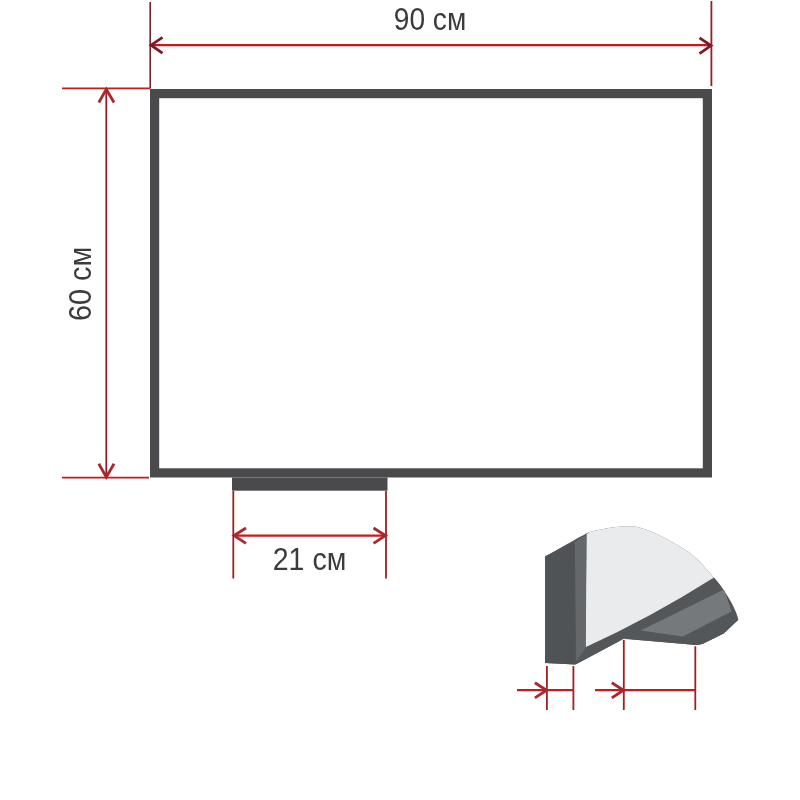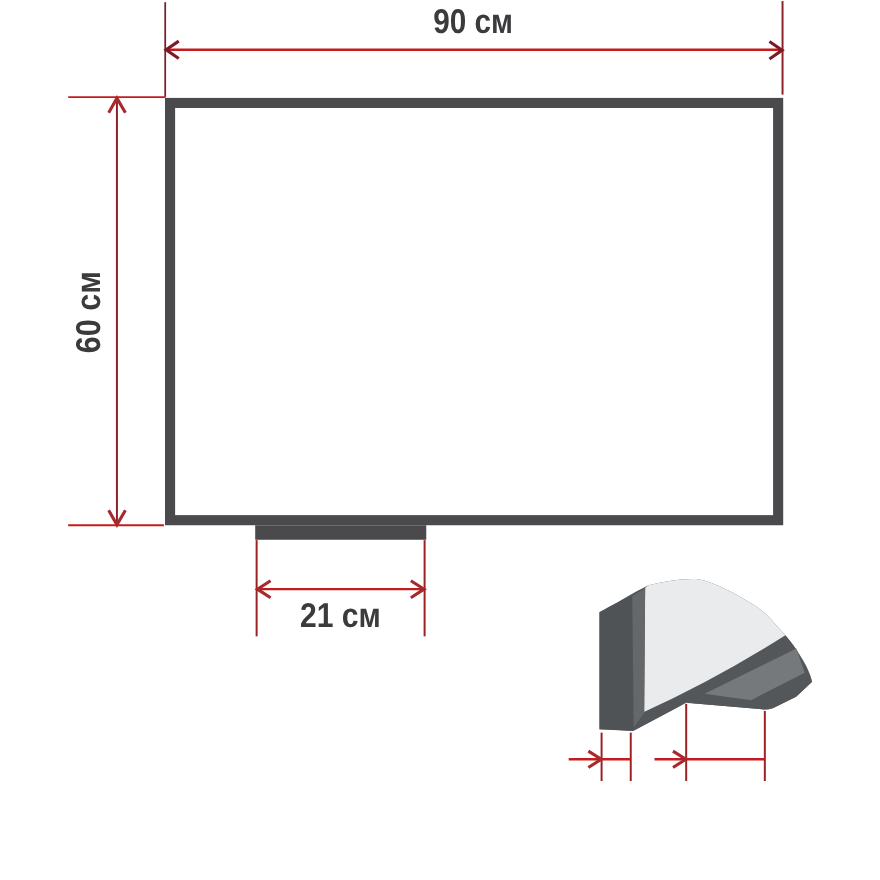--- a/index.html
+++ b/index.html
@@ -1,16 +1,16 @@
 <!DOCTYPE html>
 <html><head>
 <meta charset="utf-8">
 <style>
 html,body{margin:0;padding:0;background:#ffffff;}
-#stage{position:relative;width:800px;height:710px;font-family:"Liberation Sans",sans-serif;font-weight:bold;}
+#stage{position:relative;width:800px;height:710px;font-family:"Liberation Sans",sans-serif;}
 svg{display:block;}
 </style>
 </head>
 <body>
 <div id="stage">
 <svg width="800" height="800" viewBox="0 0 800 800" xmlns="http://www.w3.org/2000/svg">
 
   <rect x="154.6" y="93.6" width="552.8" height="379.3" fill="#ffffff" stroke="#4a4a4c" stroke-width="9.2"></rect>
   <rect x="232" y="477.5" width="155.5" height="13.2" fill="#4a4a4c"></rect>
 

